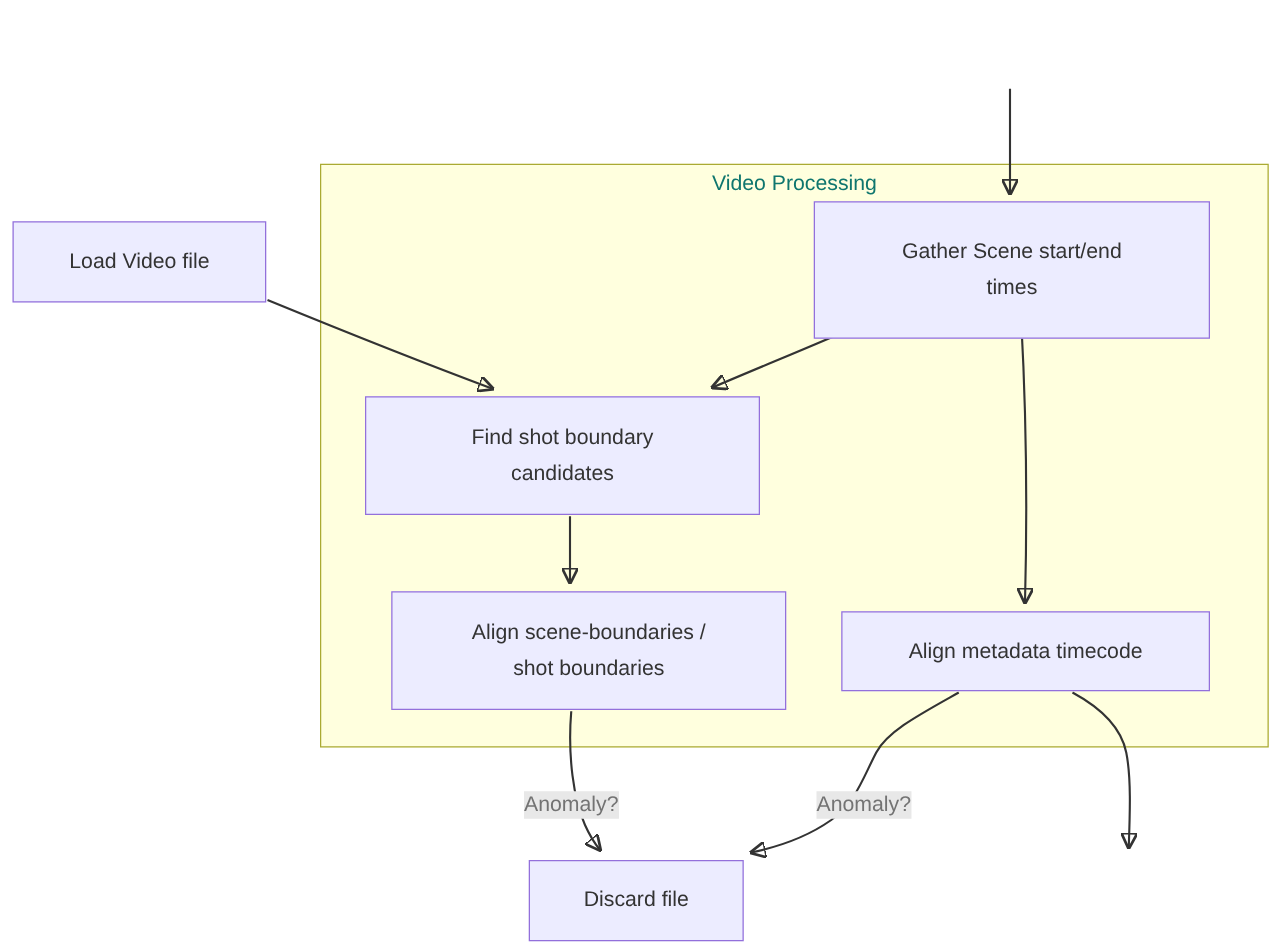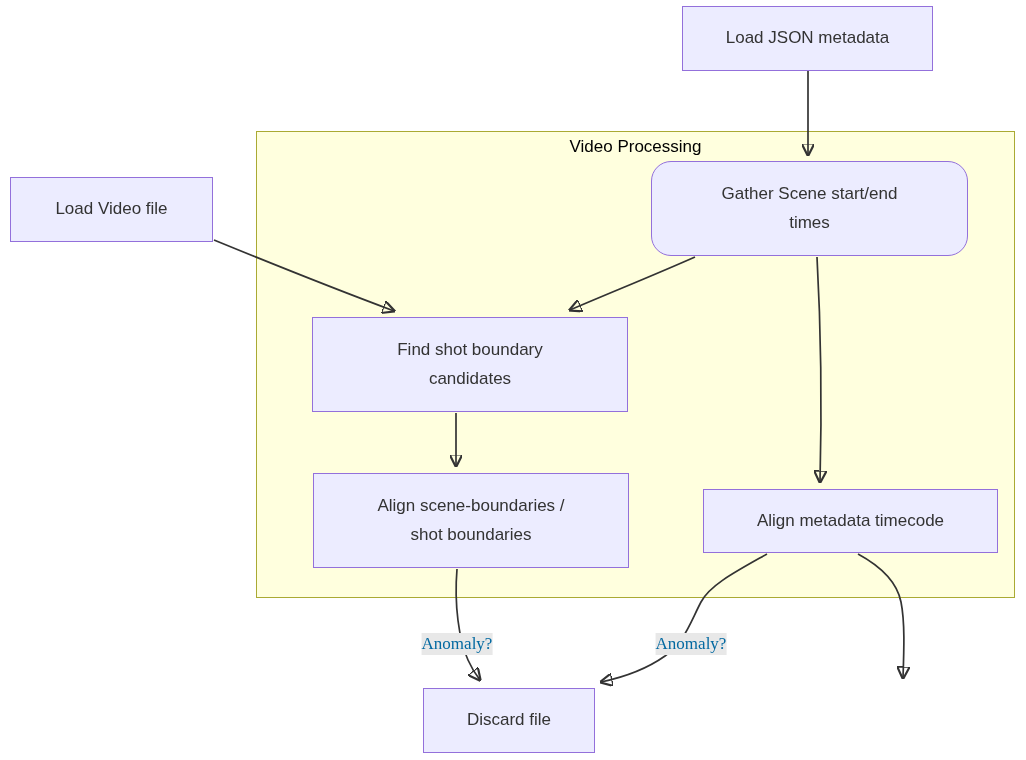--- a/index.html
+++ b/index.html
@@ -25,21 +25,21 @@
     background: #ffffde;
     border: 1px solid #aaaa33;
   }
   .cluster-title {
     position: absolute;
     top: 5px;
     left: 0;
     width: 100%;
     text-align: center;
     font-size: 17px;
-    color: #000000;
+    color: #0f766e;
   }
   #edges {
     position: absolute;
     left: 0;
     top: 0;
     width: 1026px;
     height: 760px;
   }
   #edges path {
     fill: none;
@@ -55,35 +55,34 @@
     justify-content: center;
     text-align: center;
     font-size: 17px;
     line-height: 1.7;
     color: #333333;
     white-space: pre-line;
     box-sizing: border-box;
   }
   #n-load-json   { left: 682px; top: 6px;   width: 251px; height: 65px; }
   #n-load-video  { left: 10px;  top: 177px; width: 203px; height: 65px; }
-  #n-gather      { left: 651px; top: 161px; width: 317px; height: 95px; border-radius: 20px; }
-  #n-find        { left: 312px; top: 317px; width: 316px; height: 95px; }
+  #n-gather      { left: 651px; top: 161px; width: 317px; height: 110px; }
+  #n-find        { left: 292px; top: 317px; width: 316px; height: 95px; }
   #n-align-scene { left: 298px; top: 473px; width: 316px; height: 95px; margin-left: 15px; }
-  #n-align-meta  { left: 703px; top: 489px; width: 295px; height: 64px; }
+  #n-align-meta  { left: 673px; top: 489px; width: 295px; height: 64px; }
   #n-discard     { left: 423px; top: 688px; width: 172px; height: 65px; }
   #n-end         { left: 851px; top: 688px; width: 106px; height: 65px; }
   .edge-label {
     position: absolute;
     transform: translate(-50%, -50%);
     background: #e8e8e8;
     padding: 1px 0;
     font-size: 17px;
-    color: #0369a1;
+    color: #737373;
     white-space: nowrap;
-    font-family: Liberation Serif, serif;
   }
   #el-anomaly-left  { left: 457px; top: 644px; }
   #el-anomaly-right { left: 691px; top: 644px; }
 </style>
 </head>
 <body>
 
 <div id="canvas">
 
   <div class="cluster">
@@ -99,23 +98,20 @@
     <path d="M 808 71 L 808 155" marker-end="url(#arrow)"></path>
     <path d="M 214 240 C 275 265, 335 289, 394 311" marker-end="url(#arrow)"></path>
     <path d="M 695 257 C 652 276, 612 292, 570 310" marker-end="url(#arrow)"></path>
     <path d="M 817 257 C 821 330, 822 405, 820 482" marker-end="url(#arrow)"></path>
     <path d="M 456 413 L 456 466" marker-end="url(#arrow)"></path>
     <path d="M 457 569 C 454 605, 459 640, 468 660 C 472 669, 476 675, 480 680" marker-end="url(#arrow)"></path>
     <path d="M 767 554 C 735 572, 710 585, 701 602 C 690 623, 685 641, 665 656 C 648 668, 625 677, 601 682" marker-end="url(#arrow)"></path>
     <path d="M 858 554 C 882 567, 897 582, 901 602 C 905 622, 904 650, 903 678" marker-end="url(#arrow)"></path>
   </svg>
 
-  <div class="node" id="n-load-json">
-    <span>Load JSON metadata</span>
-  </div>
 
   <div class="node" id="n-load-video">
     <span>Load Video file</span>
   </div>
 
   <div class="node" id="n-gather">
     <span>Gather Scene start/end
 times</span>
   </div>
 

